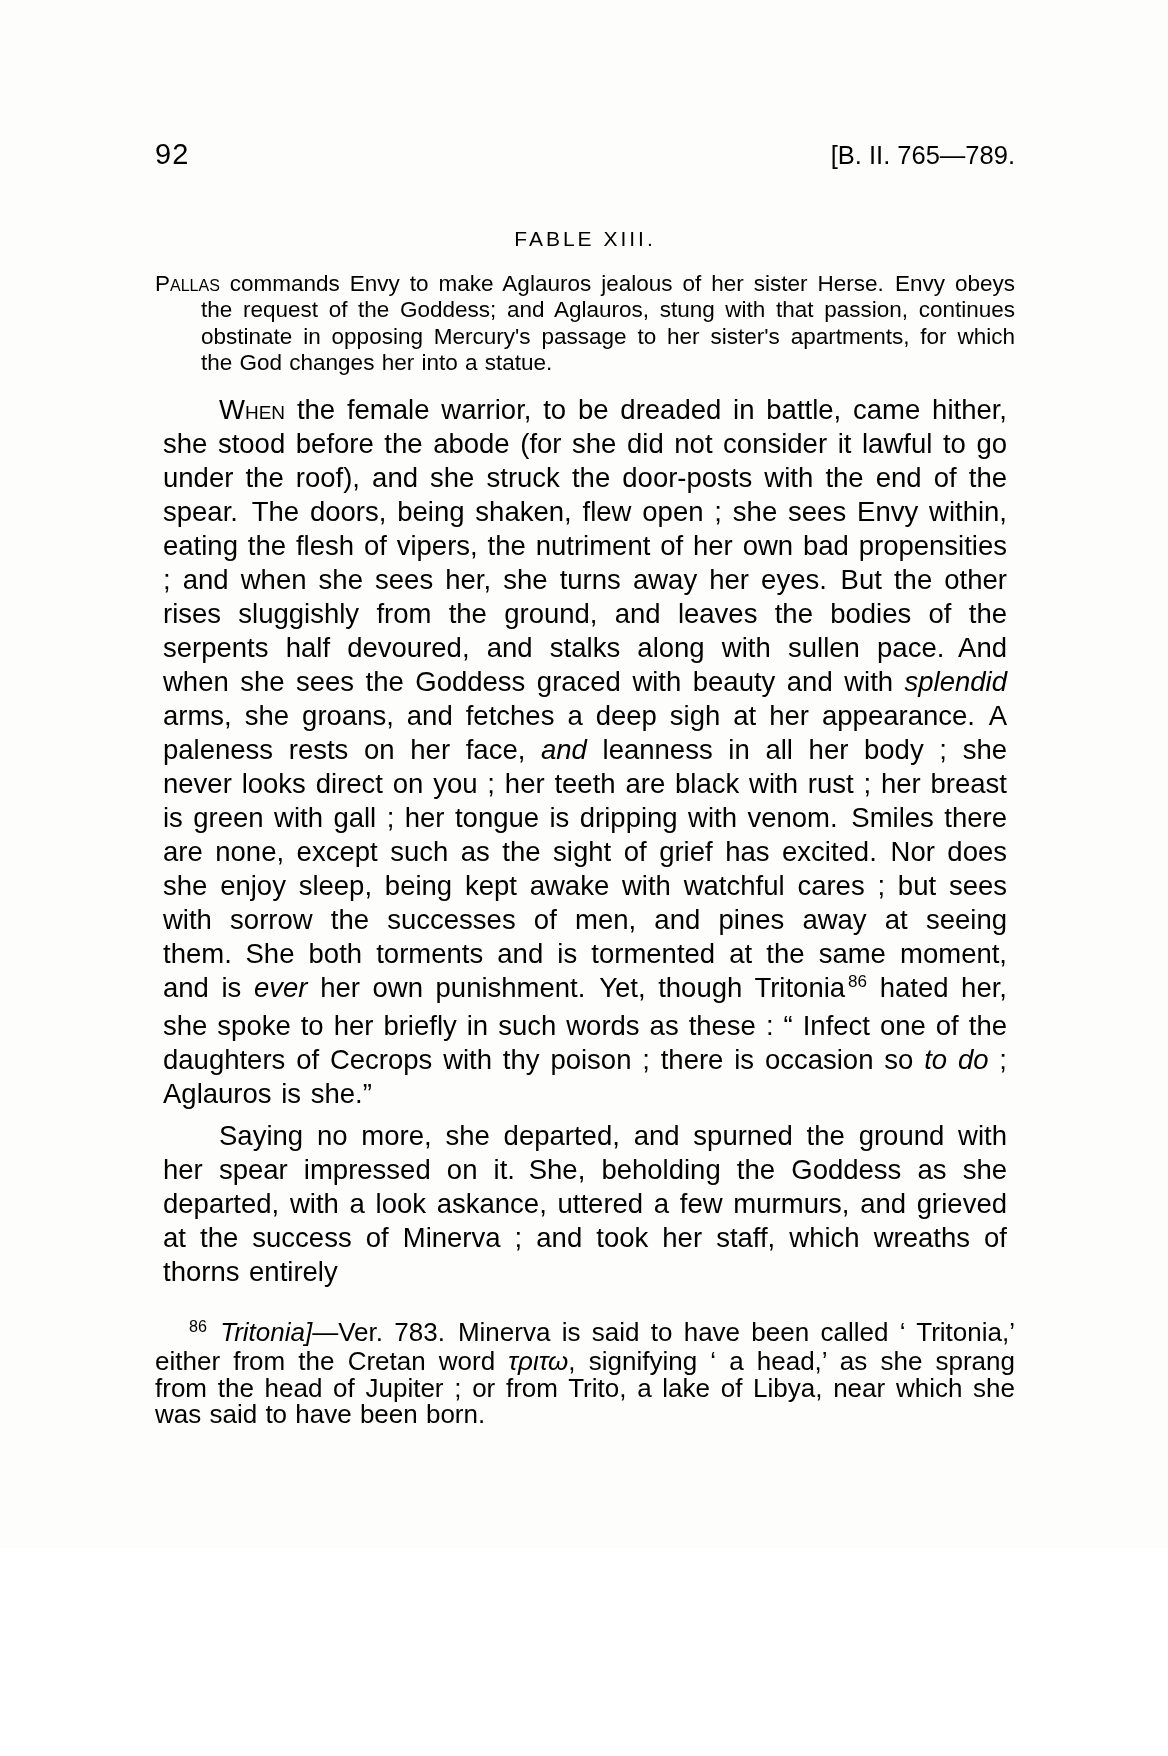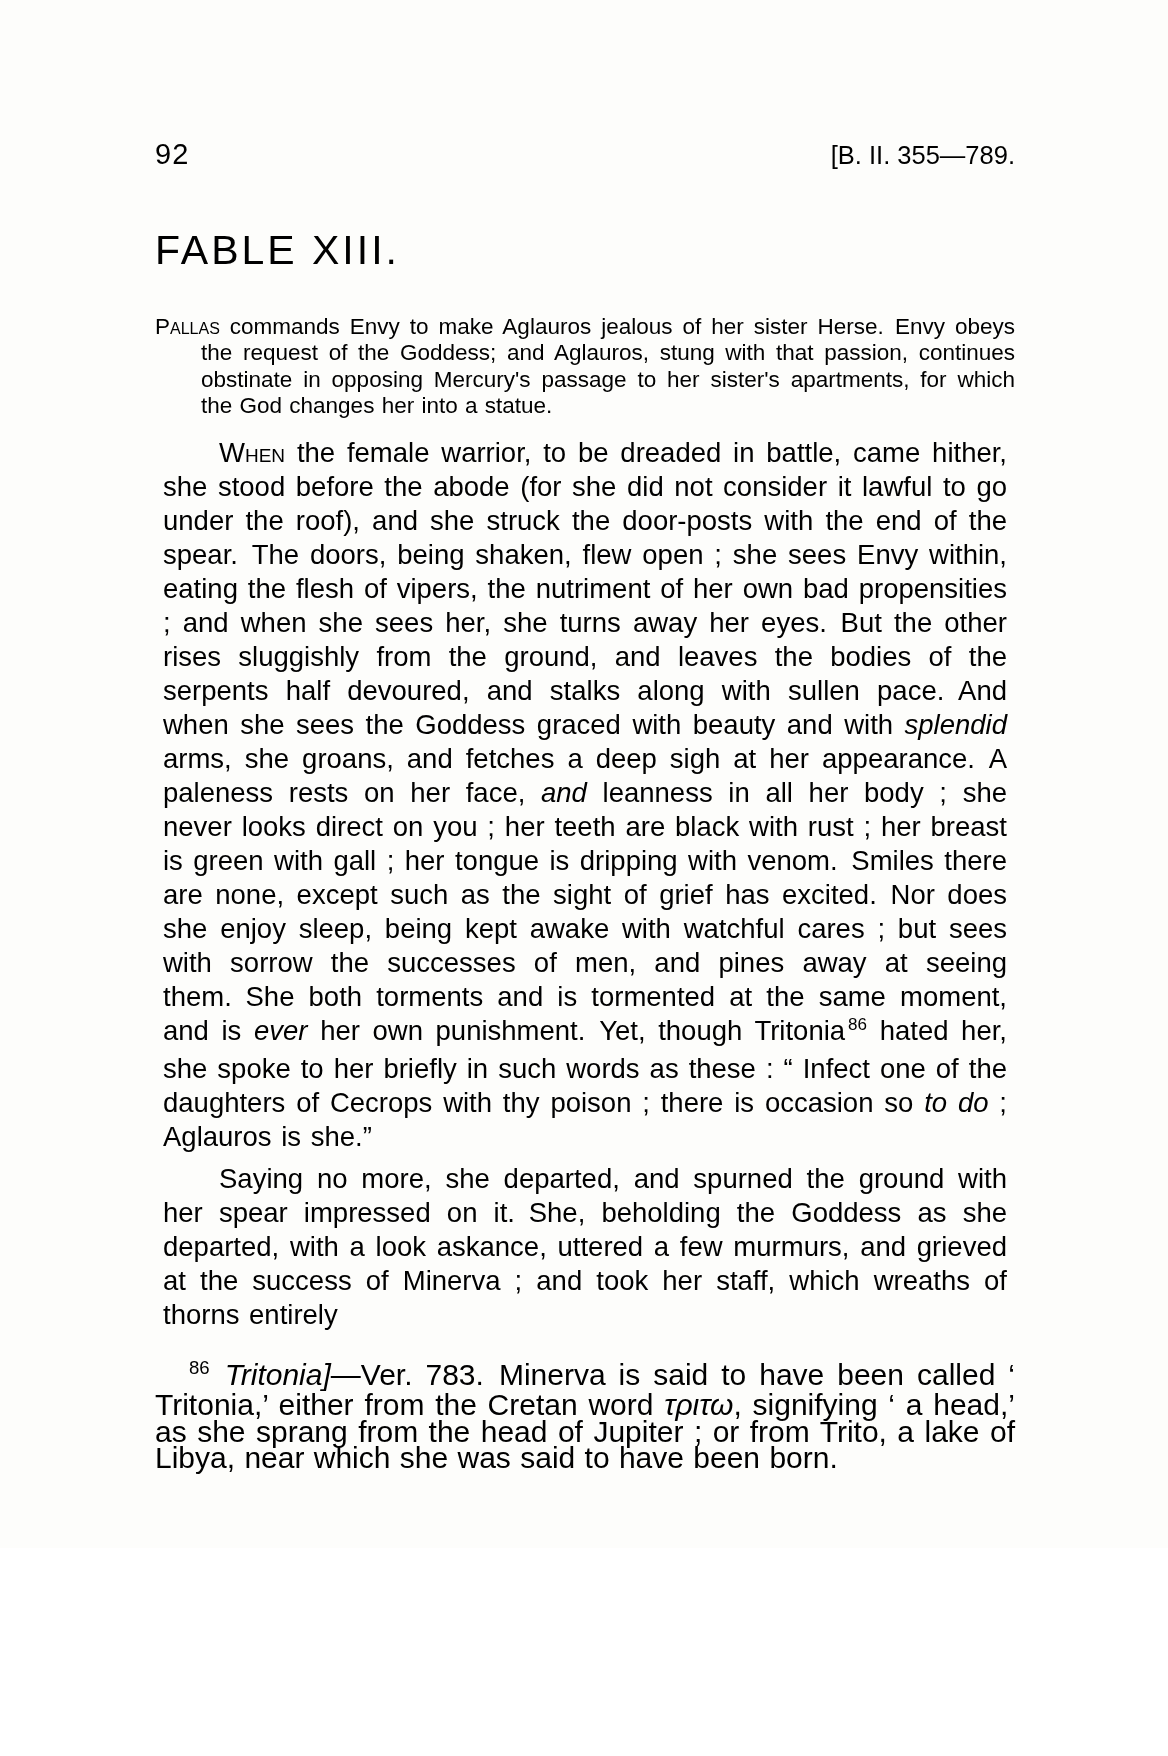--- a/index.html
+++ b/index.html
@@ -44,28 +44,28 @@
   }
   .book-ref {
     width: 250px;
     text-align: right;
     font-size: 25.5px;
     white-space: nowrap;
   }
   
   .fable-title {
     margin: 56px 0 0 0;
-    text-align: left;
-    font-size: 41px;
+    text-align: center;
+    font-size: 21px;
     font-weight: normal;
     letter-spacing: 3px;
   }
   
   .argument {
-    margin: 40px 0 0 0;
+    margin: 20px 0 0 0;
     font-size: 22.5px;
     line-height: 26.4px;
     text-align: justify;
     padding-left: 46px;
     text-indent: -46px;
     word-spacing: 1px;
   }
   
   .body-text {
     margin-top: 16px;
@@ -74,21 +74,21 @@
     text-align: justify;
     word-spacing: 2px;
   }
   .body-par {
     margin: 8px;
     text-indent: 56px;
   }
   
   .footnote {
     margin: 30px 0 0 0;
-    font-size: 30px;
+    font-size: 26px;
     line-height: 26.6px;
     text-align: justify;
     text-indent: 34px;
     word-spacing: 1px;
   }
   
   .sc { font-variant: small-caps; }
   .it { font-style: italic; }
   .sup {
     font-size: 0.62em;
@@ -100,21 +100,21 @@
   .footnote .sup { margin-left: 0; margin-right: 2px; }
 </style>
 </head>
 <body>
 
 <div class="page">
   <div class="content">
 
     <div class="header-row">
       <span class="page-num">92</span>
-      <span class="book-ref">[B. II. 355—789.</span>
+      <span class="book-ref">[B. II. 765—789.</span>
     </div>
 
     <h1 class="fable-title">FABLE XIII.</h1>
 
     <p class="argument"><span class="sc">Pallas</span><span> commands Envy to make Aglauros jealous of her sister Herse. Envy obeys the request of the Goddess; and Aglauros, stung with that passion, continues obstinate in opposing Mercury's passage to her sister's apartments, for which the God changes her into a statue.</span></p>
 
     <div class="body-text">
       <p class="body-par"><span class="sc">When</span><span> the female warrior, to be dreaded in battle, came hither, she stood before the abode (for she did not consider it lawful to go under the roof), and she struck the door-posts with the end of the spear. The doors, being shaken, flew open ; she sees Envy within, eating the flesh of vipers, the nutriment of her own bad propensities ; and when she sees her, she turns away her eyes. But the other rises sluggishly from the ground, and leaves the bodies of the serpents half devoured, and stalks along with sullen pace. And when she sees the Goddess graced with beauty and with </span><span class="it">splendid</span><span> arms, she groans, and fetches a deep sigh at her appearance. A paleness rests on her face, </span><span class="it">and</span><span> leanness in all her body ; she never looks direct on you ; her teeth are black with rust ; her breast is green with gall ; her tongue is dripping with venom. Smiles there are none, except such as the sight of grief has excited. Nor does she enjoy sleep, being kept awake with watchful cares ; but sees with sorrow the successes of men, and pines away at seeing them. She both torments and is tormented at the same moment, and is </span><span class="it">ever</span><span> her own punishment. Yet, though Tritonia</span><span class="sup">86</span><span> hated her, she spoke to her briefly in such words as these : “ Infect one of the daughters of Cecrops with thy poison ; there is occasion so </span><span class="it">to do</span><span> ; Aglauros is she.”</span></p>
       <p class="body-par"><span>Saying no more, she departed, and spurned the ground with her spear impressed on it. She, beholding the Goddess as she departed, with a look askance, uttered a few murmurs, and grieved at the success of Minerva ; and took her staff, which wreaths of thorns entirely</span></p>
     </div>

